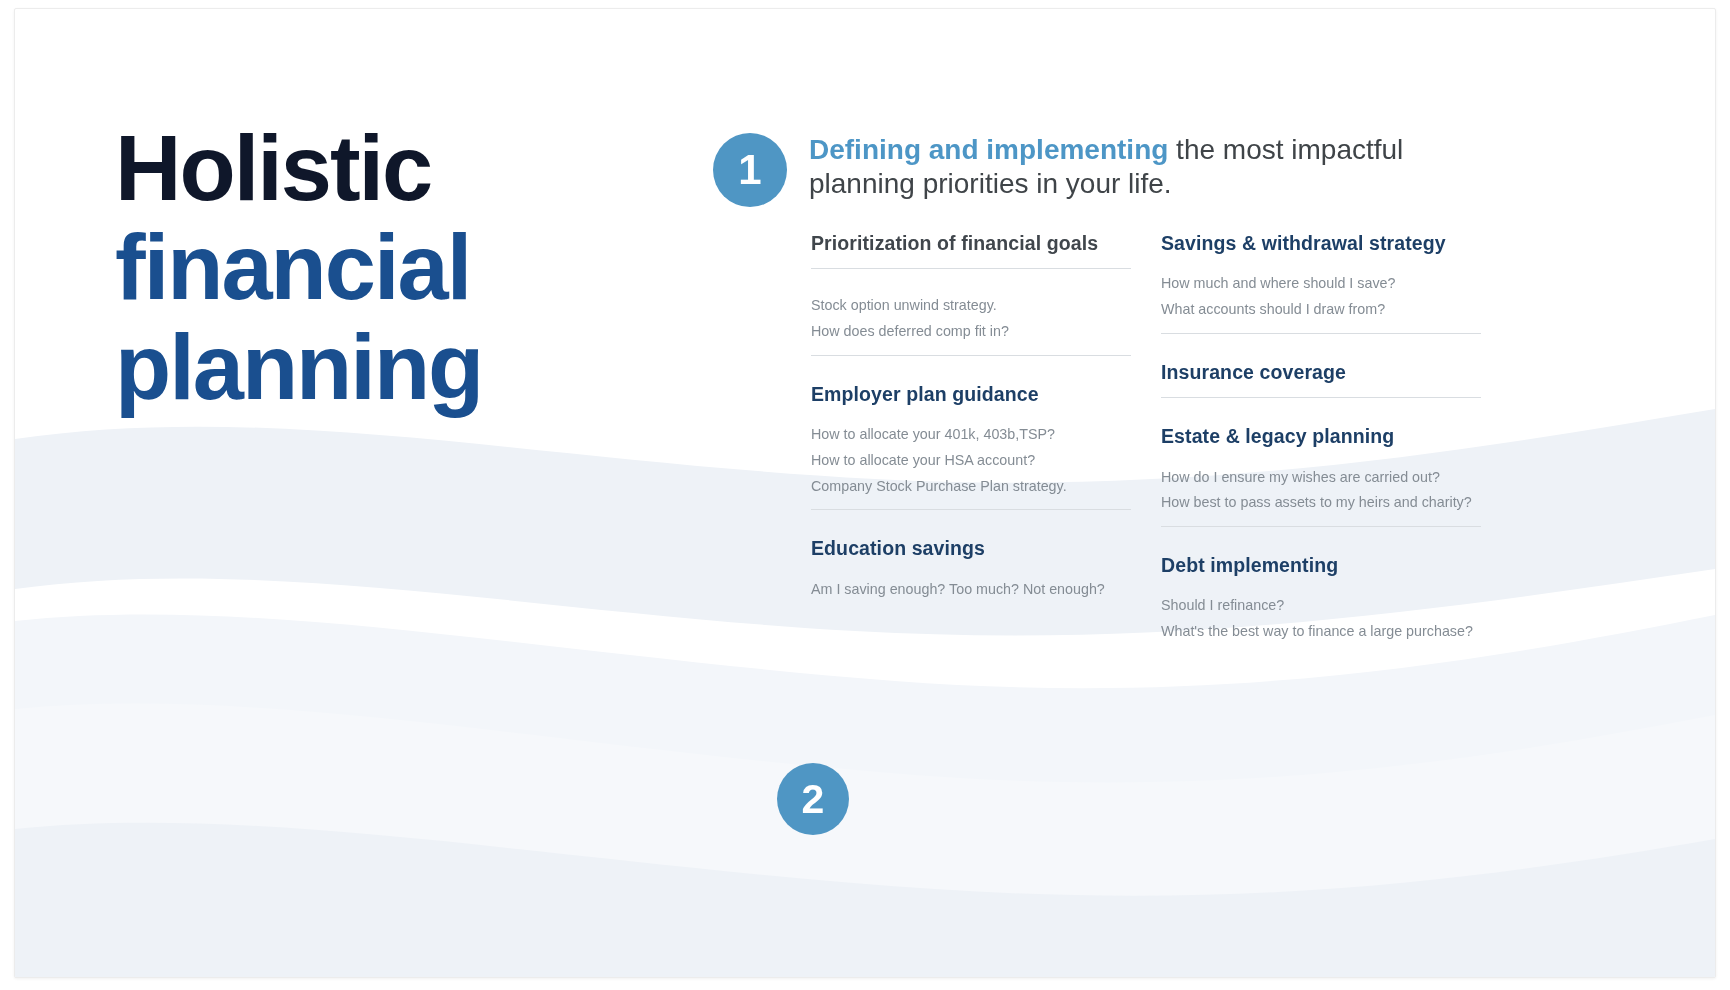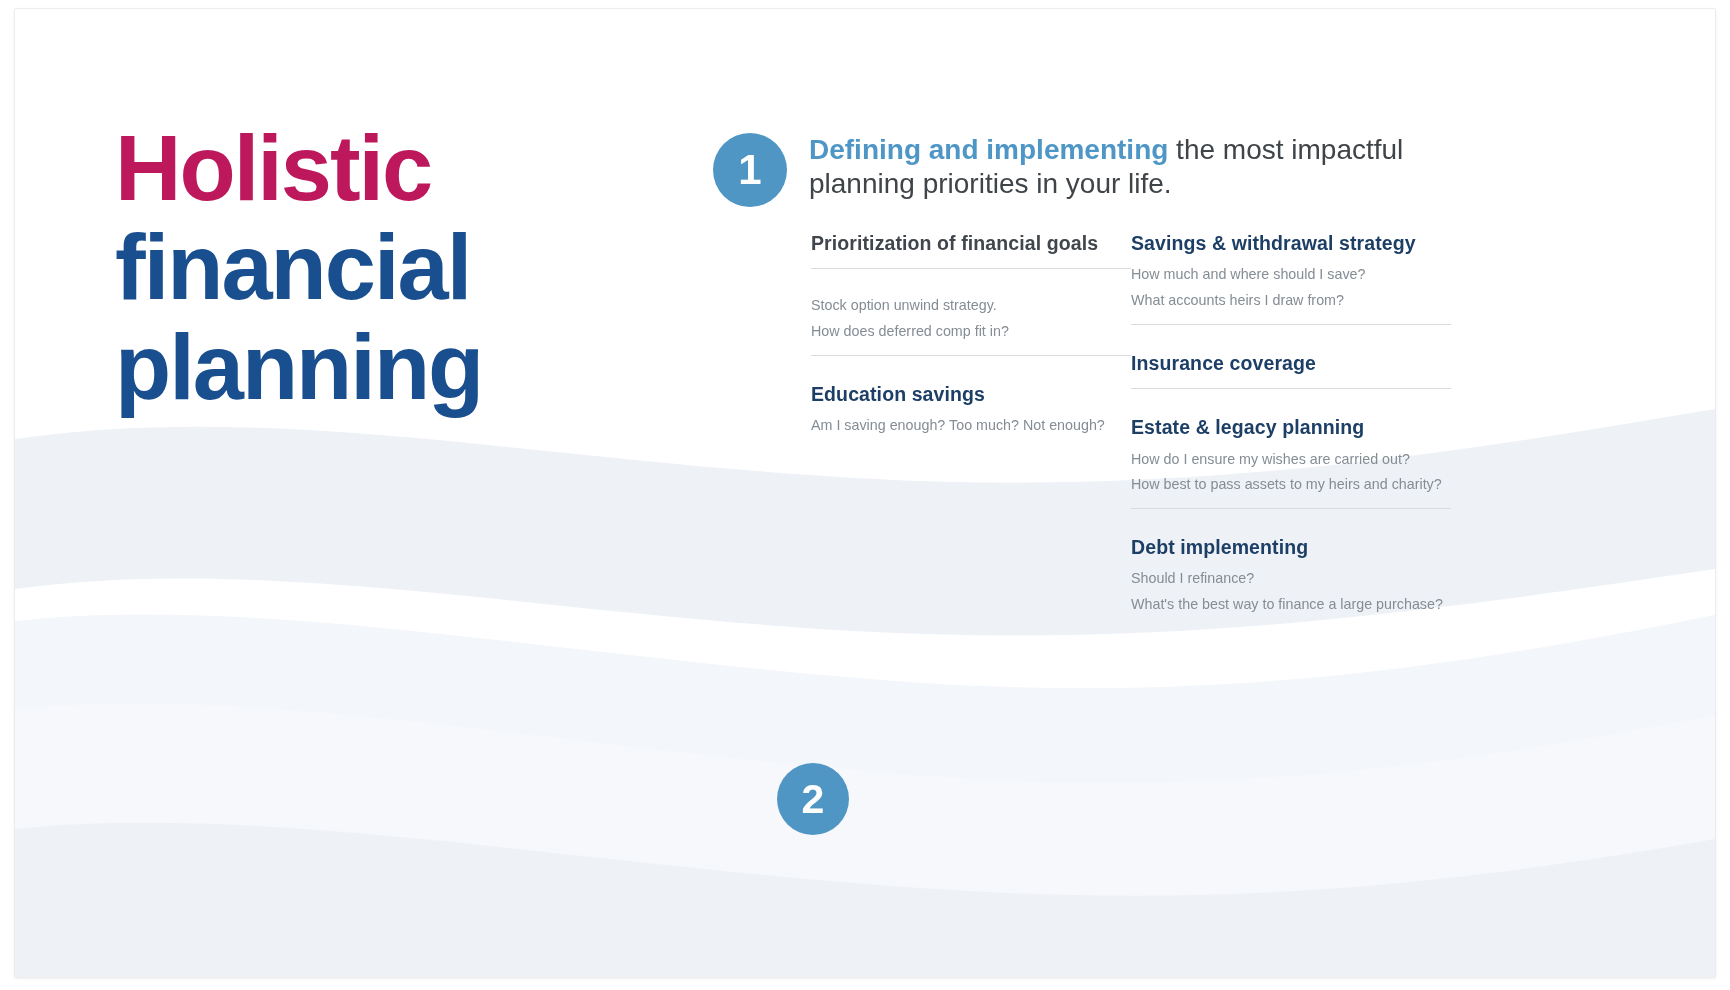--- a/index.html
+++ b/index.html
@@ -43,21 +43,21 @@
     top: 110px;
     width: 520px;
   }
   .title-line {
     font-weight: bold;
     font-size: 92px;
     line-height: 1.08;
     letter-spacing: -2px;
     white-space: nowrap;
   }
-  .title-line.light { color: #be185d; }
+  .title-line.light { color: #0f172a; }
   .title-line.dark  { color: #1a4f8f; }
 
   
   .step {
     position: absolute;
     display: flex;
     align-items: flex-start;
   }
   .step-1 { left: 698px; top: 124px; }
   .step-2 { left: 762px; top: 754px; }
@@ -98,39 +98,40 @@
     font-weight: bold;
   }
 
   
   .topics {
     position: absolute;
     left: 796px;
     top: 222px;
     width: 780px;
     display: flex;
+    gap: 30px;
   }
   .topic-col { width: 320px; }
   .topic-col.col-right { padding-top: 0px; }
 
   .topic {
     position: relative;
   }
   .topic h3 {
     margin: 0;
     font-size: 19.5px;
     font-weight: bold;
     color: #1d3f66;
     letter-spacing: 0.1px;
     line-height: 1.25;
   }
   .topic.muted h3 { color: #40464c; }
 
   .topic .lines {
-    margin-top: 9px;
+    margin-top: 18px;
   }
   .topic .lines p {
     margin: 0 0 5px 0;
     font-size: 14.3px;
     line-height: 1.45;
     color: #848c94;
   }
   .topic .rule {
     height: 1px;
     background: #d9dde1;
@@ -173,38 +174,47 @@
       </div>
 
       <div class="topic">
         <div class="lines">
           <p>Stock option unwind strategy.</p>
           <p>How does deferred comp fit in?</p>
         </div>
         <div class="rule"></div>
       </div>
 
+      <div class="topic">
+        <h3>Employer plan guidance</h3>
+        <div class="lines">
+          <p>How to allocate your 401k, 403b,TSP?</p>
+          <p>How to allocate your HSA account?</p>
+          <p>Company Stock Purchase Plan strategy.</p>
+        </div>
+        <div class="rule"></div>
+      </div>
 
       <div class="topic no-rule">
         <h3>Education savings</h3>
         <div class="lines">
           <p>Am I saving enough? Too much? Not enough?</p>
         </div>
 
       </div>
 
     </div>
 
     <div class="topic-col col-right">
 
       <div class="topic">
         <h3>Savings &amp; withdrawal strategy</h3>
         <div class="lines">
           <p>How much and where should I save?</p>
-          <p>What accounts heirs I draw from?</p>
+          <p>What accounts should I draw from?</p>
         </div>
         <div class="rule"></div>
       </div>
 
       <div class="topic">
         <h3>Insurance coverage</h3>
         <div class="rule"></div>
       </div>
 
       <div class="topic">

